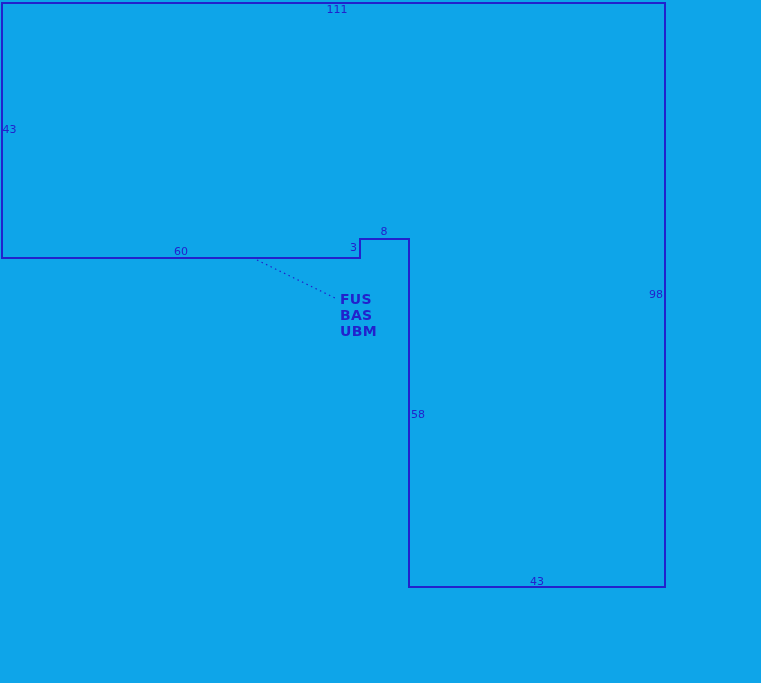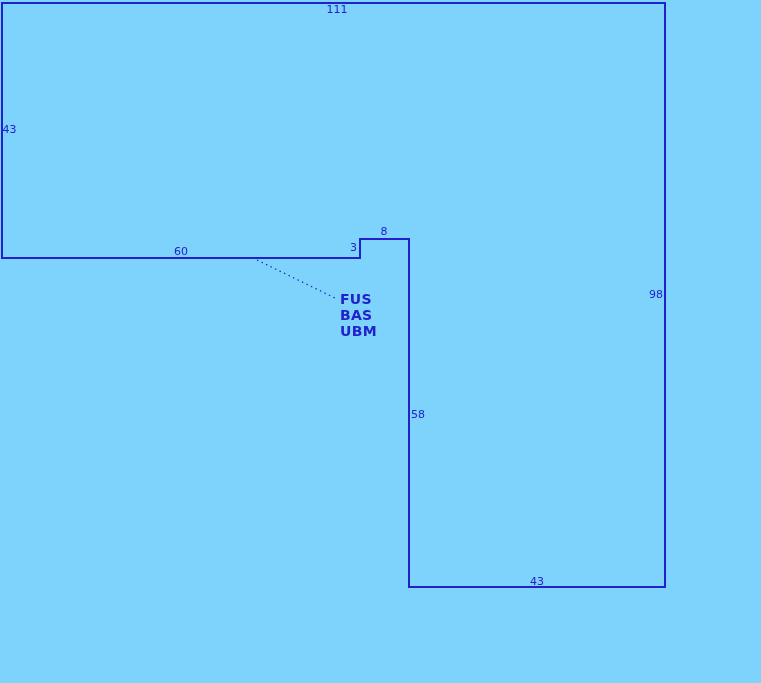--- a/index.html
+++ b/index.html
@@ -4,21 +4,21 @@
 <style>
   html, body {
     margin: 0;
     padding: 0;
     background: #ffffff;
   }
   .canvas {
     position: relative;
     width: 761px;
     height: 683px;
-    background: #7dd3fc;
+    background: #0ea5e9;
     overflow: hidden;
     font-family: "DejaVu Sans", "Liberation Sans", sans-serif;
   }
   svg {
     display: block;
   }
   .outline {
     fill: none;
     stroke-width: 2;
     stroke-linejoin: miter;

